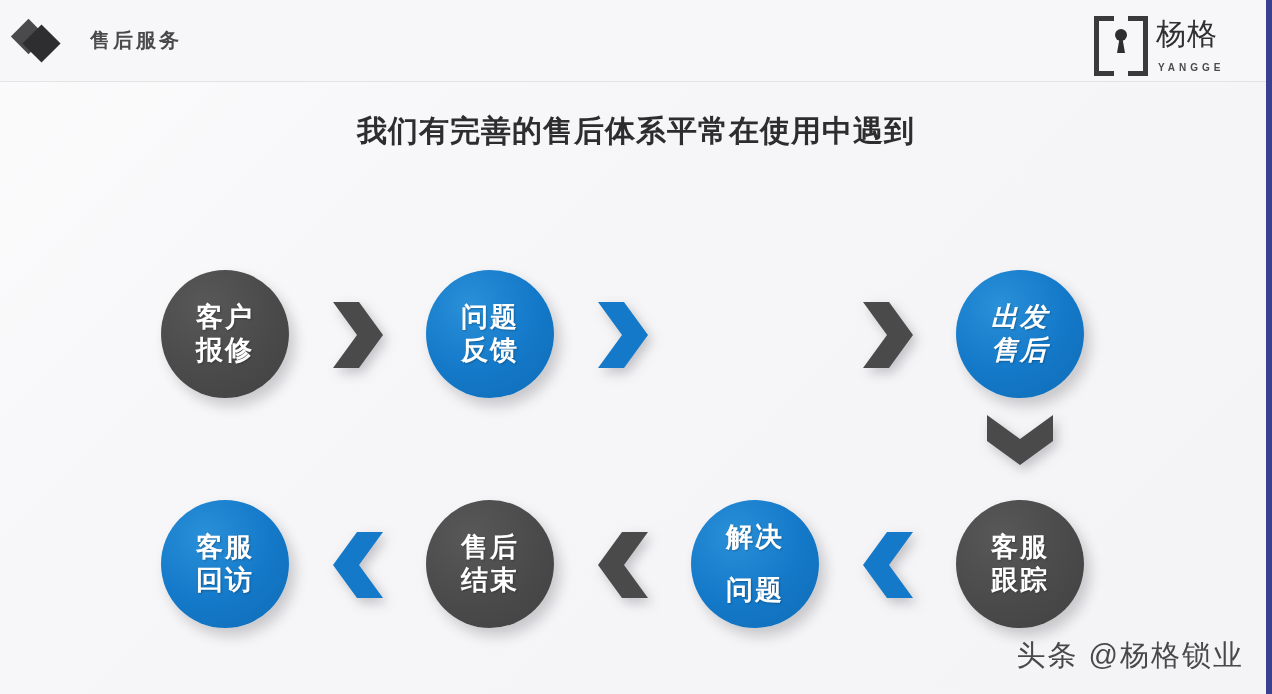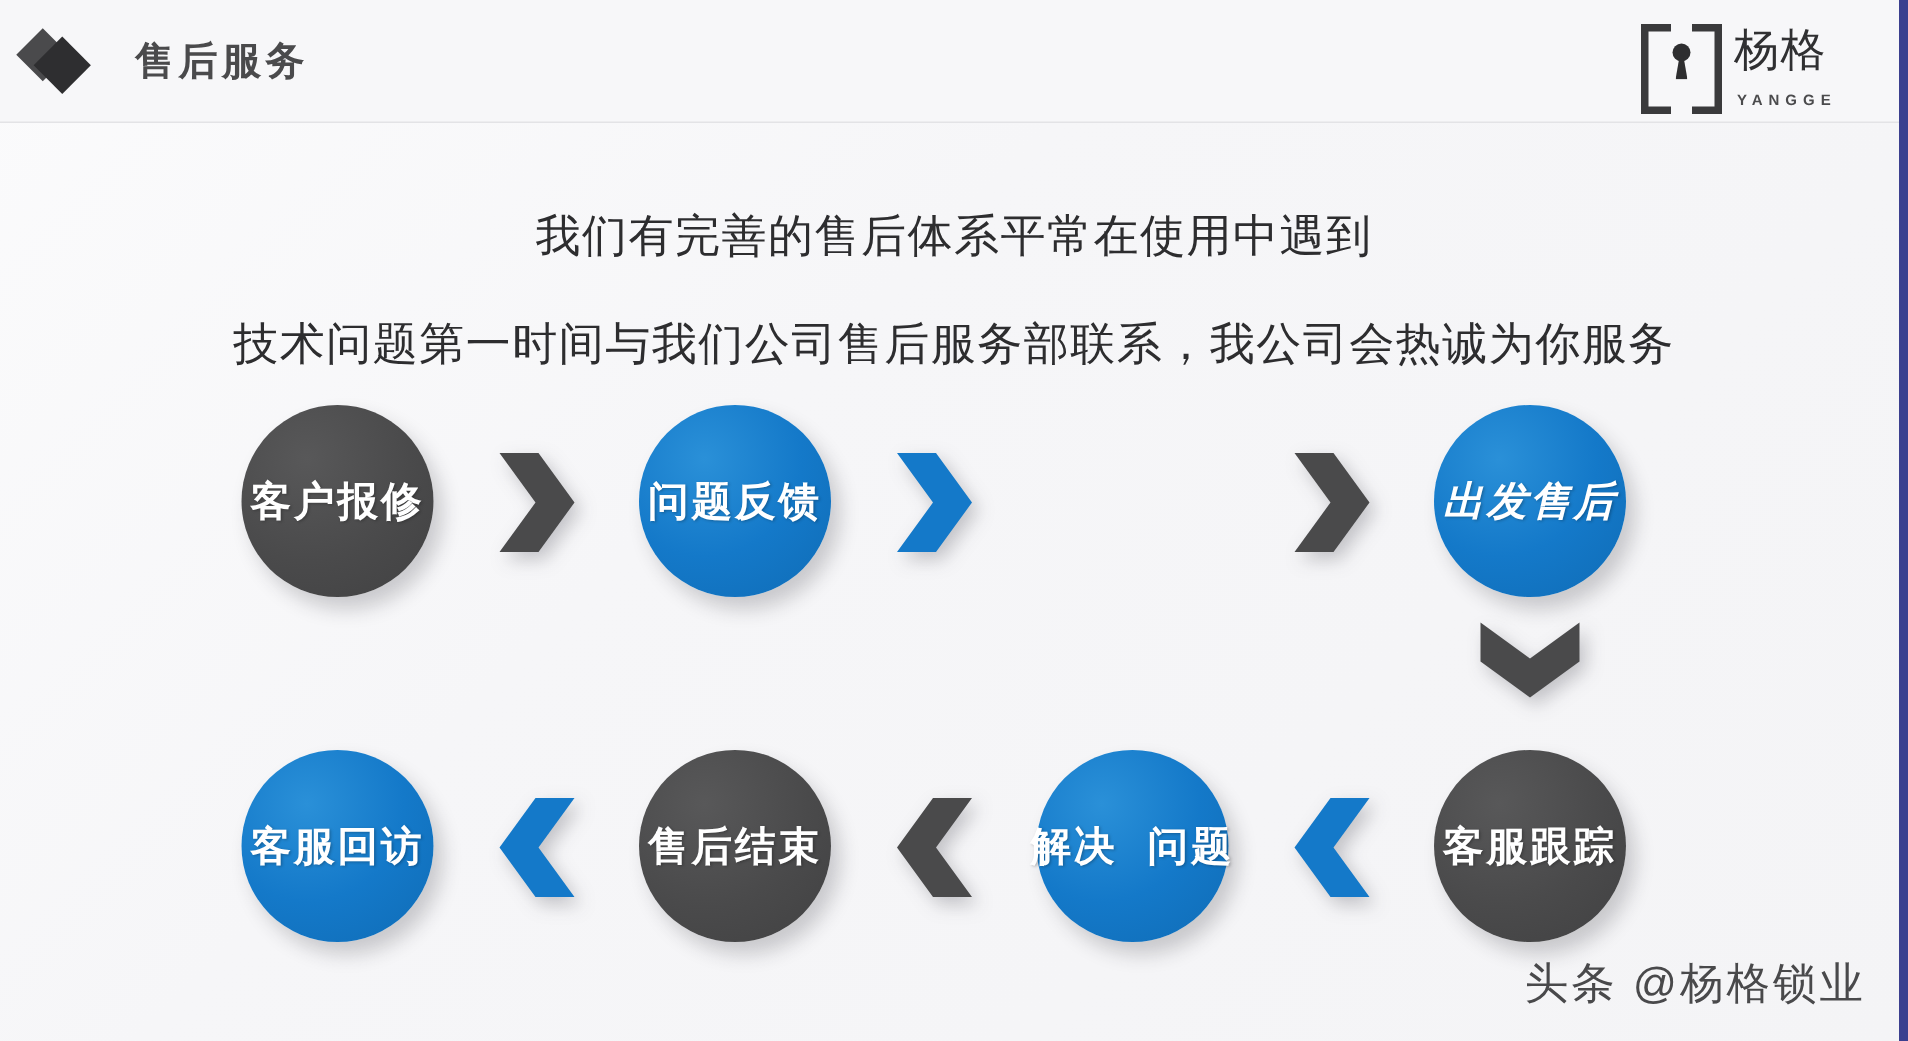--- a/index.html
+++ b/index.html
@@ -66,21 +66,21 @@
     width: 27px;
     height: 27px;
     transform: rotate(45deg);
     background: #2e2e30;
   }
 
   .header-title {
     position: absolute;
     left: 90px;
     top: 16px;
-    font-size: 26px;
+    font-size: 20px;
     font-weight: 700;
     letter-spacing: 3px;
     color: #4a4a4c;
     line-height: 48px;
     white-space: nowrap;
     text-align: right;
   }
 
   
   .brand {
@@ -166,44 +166,43 @@
   
   .intro {
     position: absolute;
     left: 0;
     top: 108px;
     width: 1272px;
     text-align: center;
   }
   .intro-line {
     font-size: 30px;
-    font-weight: 400;
+    font-weight: 700;
     color: #2d2d2f;
     line-height: 45px;
     letter-spacing: 1px;
     white-space: nowrap;
-    margin-top: 27px;
   }
 
   
   .flow {
     position: absolute;
     left: 0;
     top: 0;
     width: 1272px;
     height: 694px;
   }
 
   .node {
     position: absolute;
     width: 128px;
     height: 128px;
     border-radius: 50%;
     display: flex;
-    flex-direction: row;
+    flex-direction: column;
     align-items: center;
     justify-content: center;
     box-shadow: 6px 8px 13px rgba(40, 40, 50, 0.22);
     color: #ffffff;
     text-align: center;
   }
   .node.gray  { background: radial-gradient(circle at 34% 28%, #585859 0%, #4a4a4b 55%, #414142 100%); }
   .node.blue  { background: radial-gradient(circle at 34% 28%, #2a90d8 0%, #1479c9 52%, #0f6cb6 100%); }
 
   .node-line {
@@ -261,21 +260,20 @@
         <span class="keyhole-stem"></span>
       </div>
       <div class="brand-cn">杨格</div>
       <div class="brand-latin">YANGGE</div>
     </div>
   </div>
   <div class="header-rule"></div>
 
   <div class="intro">
     <div class="intro-line">我们有完善的售后体系平常在使用中遇到</div>
-    <div class="intro-line">技术问题第一时间与我们公司售后服务部联系，我公司会热诚为你服务</div>
   </div>
 
   <div class="flow" id="flow-layer">
       <div class="node gray" style="left: 161px; top: 270px;">
         <div class="node-line">客户</div>
         <div class="node-line">报修</div>
       </div>
       <div class="node blue" style="left: 426px; top: 270px;">
         <div class="node-line">问题</div>
         <div class="node-line">反馈</div>

